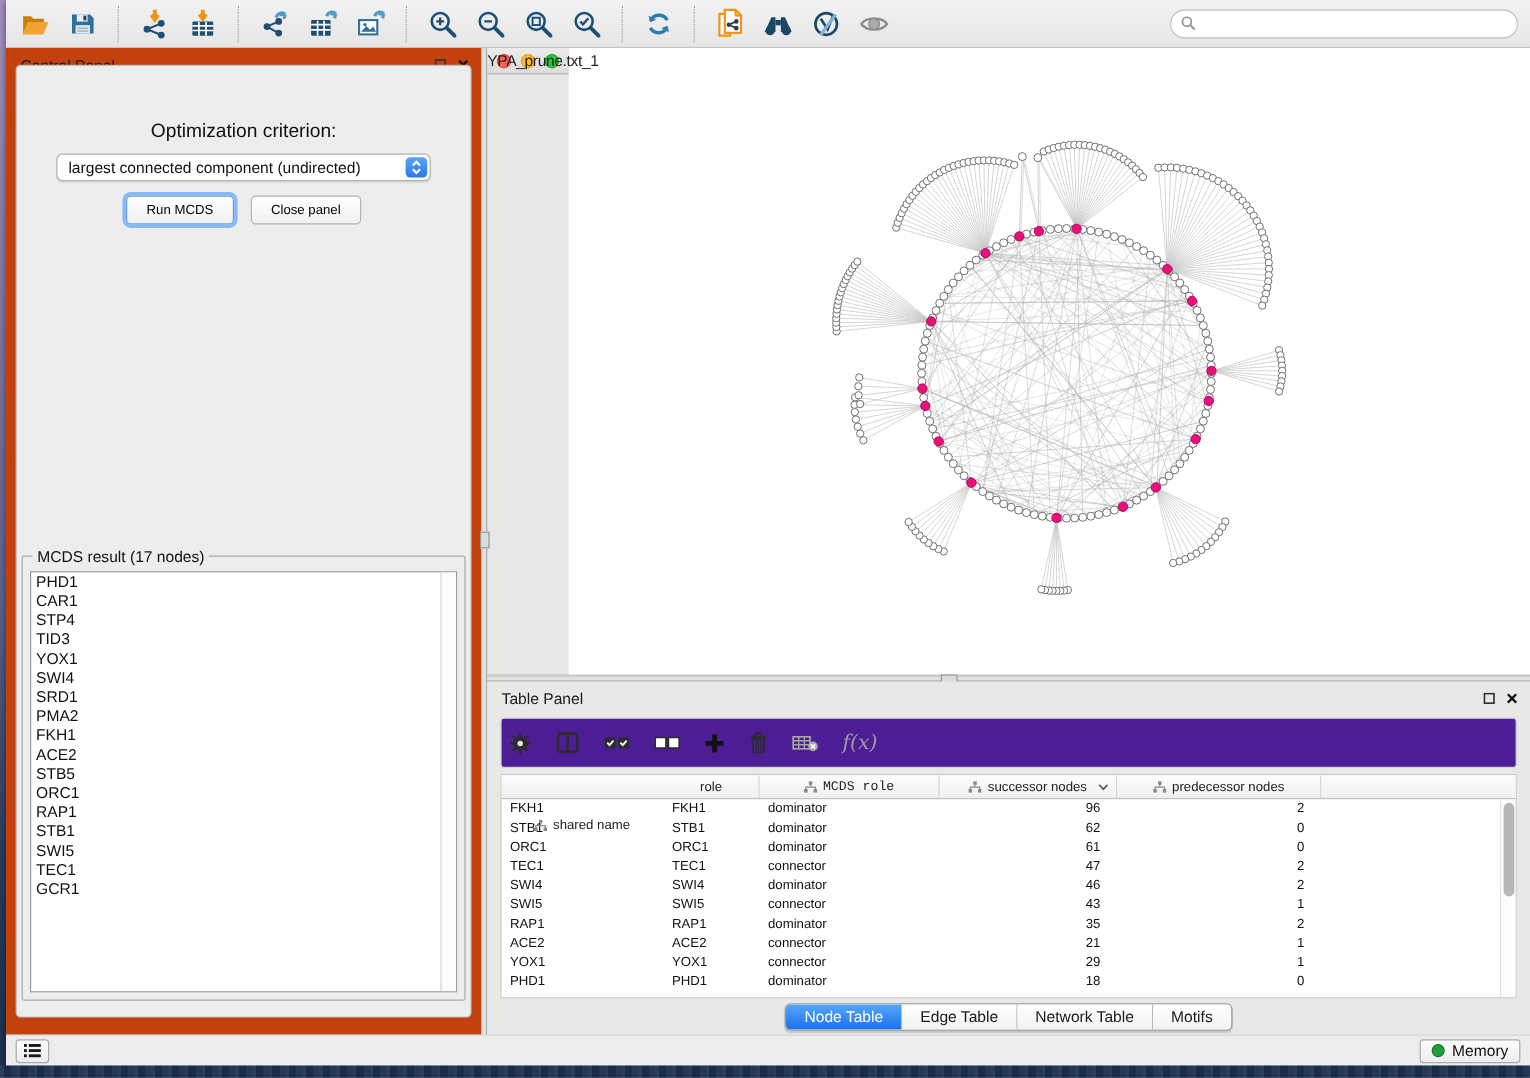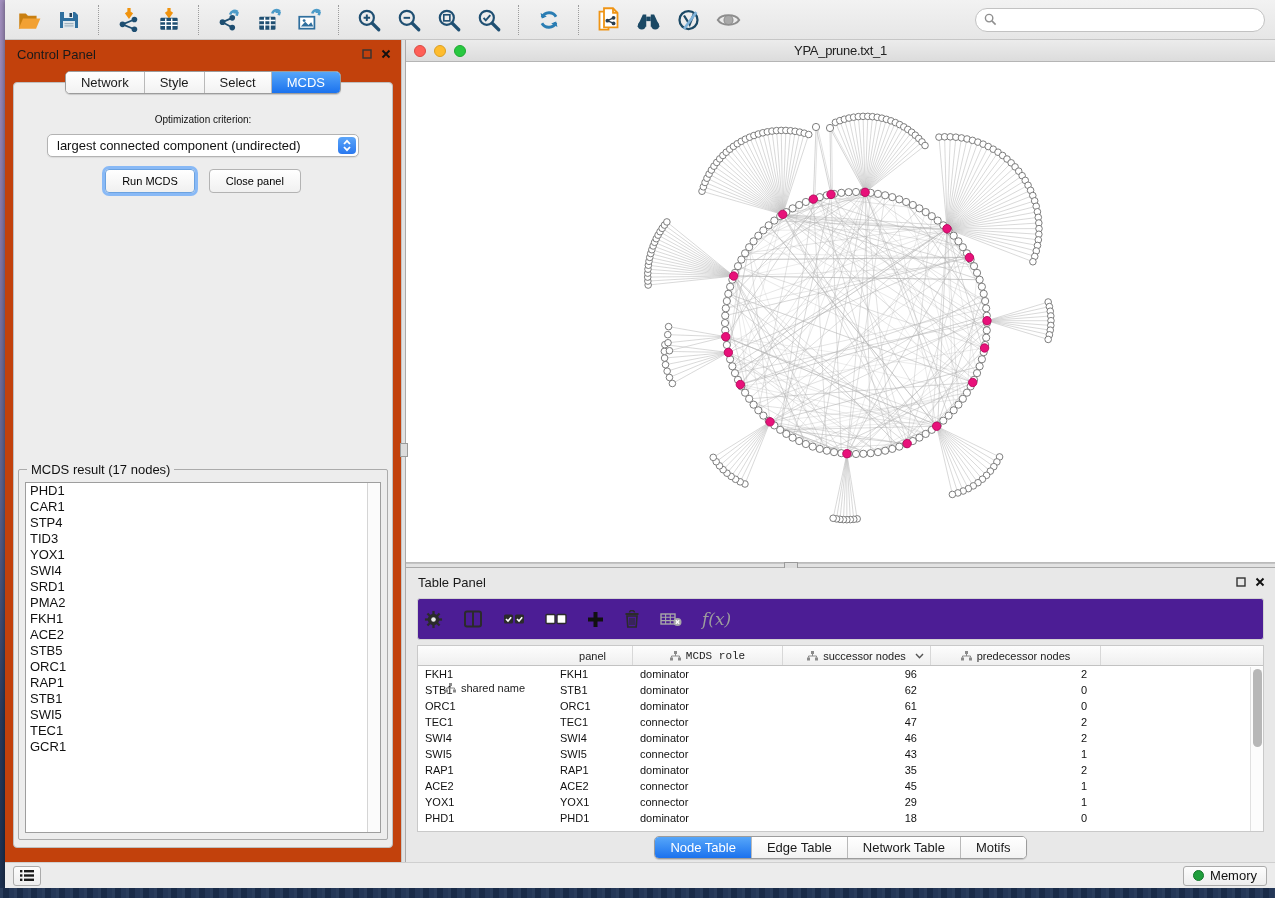--- a/index.html
+++ b/index.html
@@ -31,21 +31,21 @@
   .panel-titlebar { height:26px; display:flex; align-items:center; padding:2px 10px 0 12px; }
   .panel-title { font-size:13px; color:#1a1a1a; }
   .panel-btns { margin-left:auto; display:flex; gap:9px; align-items:center; }
   .cp-tabs { display:flex; justify-content:center; position:relative; z-index:2; margin-top:5px; }
   .seg-group { display:flex; border:1px solid #9c9c9c; border-radius:5px; overflow:hidden; background:#fff; box-shadow:0 1px 1px rgba(0,0,0,.15); }
   .seg-tab { padding:3px 15px; font-size:13px; background:linear-gradient(#fff,#f2f2f2); color:#1a1a1a; border-right:1px solid #b9b9b9; cursor:default; white-space:nowrap; }
   .seg-tab:last-child { border-right:none; }
   .seg-tab.selected { background:linear-gradient(#56a6f9,#1b72ee); color:#fff; }
   .cp-content { margin:-12px 8px 14px 8px; flex:1; background:#ededed; border:1px solid #bfbfbf; border-radius:4px;
     padding-top:30px; display:flex; flex-direction:column; align-items:center; }
-  .opt-label { font-size:10px; margin-top:1px; }
+  .opt-label { font-size:16px; margin-top:16px; }
   .combo { margin-top:9px; width:312px; height:23px; background:#fff; border:1px solid #b3b3b3; border-radius:5px;
     display:flex; align-items:center; padding-left:9px; position:relative; box-shadow:0 1px 1px rgba(0,0,0,.08); }
   .combo-text { font-size:13px; }
   .combo-stepper { position:absolute; right:2px; top:2px; width:18px; height:17px; border-radius:4px;
     background:linear-gradient(#5ba5f9,#2a78ef); display:flex; flex-direction:column; align-items:center; justify-content:center; }
   .btn-row { margin-top:12px; display:flex; gap:14px; }
   .aq-btn { background:linear-gradient(#fff,#f0f0f0); border:1px solid #b3b3b3; border-radius:4px;
     font-size:11px; padding:3px 16px; height:24px; font-family:"Liberation Sans",sans-serif; }
   .aq-btn.focused { box-shadow:0 0 0 3px rgba(82,156,250,.65); border-color:#6ba2e0; }
   .mcds-group { margin-top:276px; width:370px; position:relative; border:1px solid #ababab; border-radius:2px;
@@ -56,21 +56,21 @@
   .mcds-item { font-size:13px; line-height:16px; padding-left:4px; }
 
   
   .vsplit { width:5px; flex:0 0 5px; background:#e2e2e2; border-left:1px solid #c4c4c4; border-right:1px solid #a9a9a9; position:relative; }
   .vsplit .handle { position:absolute; top:403px; left:-2px; width:8px; height:14px; background:#dcdcdc; border:1px solid #9a9a9a; }
   .hsplit { height:5px; flex:0 0 5px; background:#e2e2e2; border-top:1px solid #c4c4c4; border-bottom:1px solid #a9a9a9; position:relative; }
   .hsplit .handle { position:absolute; left:378px; top:-2px; width:14px; height:8px; background:#dcdcdc; border:1px solid #9a9a9a; }
 
   
   .right-col { flex:1; display:flex; flex-direction:column; min-width:0; }
-  .net-window { flex:0 0 523px; display:flex; flex-direction:column; border-bottom:1px solid #bbb; }
+  .net-window { flex:0 0 523px; display:flex; border-bottom:1px solid #bbb; }
   .net-titlebar { height:22px; background:linear-gradient(#ececec,#dcdcdc); border-bottom:1px solid #b5b5b5;
     display:flex; align-items:center; padding:0 8px; position:relative; }
   .traffic { display:flex; gap:8px; }
   .light { width:12px; height:12px; border-radius:50%; }
   .net-title { position:absolute; left:0; right:0; text-align:center; font-size:13px; font-family:"Liberation Sans",sans-serif; font-stretch:condensed; letter-spacing:-.3px; color:#222; }
   .net-canvas { flex:1; background:#fff; }
 
   
   .table-panel { flex:1; background:#e8e8e8; display:flex; flex-direction:column; min-height:0; position:relative; }
   .tp-toolbar { margin:4px 11px 0 11px; height:42px; background:#4c1d95; border:1px solid #d2d2d2; border-radius:3px;
@@ -261,28 +261,20 @@
       <div class="panel-titlebar">
         <span class="panel-title">Control Panel</span>
         <span class="panel-btns">
           <svg width="10" height="10" viewBox="0 0 10 10">
                 <rect x="1" y="1" width="8" height="8" fill="none" stroke="#333" stroke-width="1.4"></rect>
               </svg>
           <svg width="10" height="10" viewBox="0 0 10 10">
                 <path d="M1.5 1.5 L8.5 8.5 M8.5 1.5 L1.5 8.5" stroke="#111" stroke-width="1.9"></path>
               </svg>
         </span>
-      </div>
-      <div class="cp-tabs">
-        <div class="seg-group" id="cp-tabs">
-              <div class="seg-tab">Network</div>
-              <div class="seg-tab">Style</div>
-              <div class="seg-tab">Select</div>
-              <div class="seg-tab selected">MCDS</div>
-            </div>
       </div>
       <div class="cp-content">
         <div class="opt-label">Optimization criterion:</div>
         <div class="combo">
           <span class="combo-text">largest connected component (undirected)</span>
           <span class="combo-stepper">
             <svg width="10" height="13" viewBox="0 0 10 13">
                   <path d="M2 5 L5 1.8 L8 5" fill="none" stroke="#fff" stroke-width="1.8"></path>
                   <path d="M2 8 L5 11.2 L8 8" fill="none" stroke="#fff" stroke-width="1.8"></path>
                 </svg>
@@ -1066,21 +1058,21 @@
                     <g fill="#8a8a8a">
                       <rect x="4" y="0" width="3" height="3"></rect>
                       <rect x="0" y="6.5" width="3" height="3"></rect>
                       <rect x="8" y="6.5" width="3" height="3"></rect>
                     </g>
                     <path d="M5.5 3 v2 M1.5 6.5 v-1.5 h8 v1.5" stroke="#8a8a8a" fill="none" stroke-width="1"></path>
                   </svg>
                   <span>shared name</span>
                 </div>
                 <div class="th" style="width: 80px; flex: 0 0 80px;">
-                  <span>panel</span>
+                  <span>role</span>
                 </div>
                 <div class="th" style="width: 150px; flex: 0 0 150px; font-family: Liberation Mono, monospace;">
                   <svg width="11" height="10" viewBox="0 0 11 10">
                     <g fill="#8a8a8a">
                       <rect x="4" y="0" width="3" height="3"></rect>
                       <rect x="0" y="6.5" width="3" height="3"></rect>
                       <rect x="8" y="6.5" width="3" height="3"></rect>
                     </g>
                     <path d="M5.5 3 v2 M1.5 6.5 v-1.5 h8 v1.5" stroke="#8a8a8a" fill="none" stroke-width="1"></path>
                   </svg>
@@ -1160,21 +1152,21 @@
                   <div class="td left" style="width: 135px; flex: 0 0 135px;">RAP1</div>
                   <div class="td left" style="width: 80px; flex: 0 0 80px;">RAP1</div>
                   <div class="td left" style="width: 150px; flex: 0 0 150px;">dominator</div>
                   <div class="td right" style="width: 148px; flex: 0 0 148px;">35</div>
                   <div class="td right" style="width: 170px; flex: 0 0 170px;">2</div>
                 </div>
                 <div class="tr">
                   <div class="td left" style="width: 135px; flex: 0 0 135px;">ACE2</div>
                   <div class="td left" style="width: 80px; flex: 0 0 80px;">ACE2</div>
                   <div class="td left" style="width: 150px; flex: 0 0 150px;">connector</div>
-                  <div class="td right" style="width: 148px; flex: 0 0 148px;">45</div>
+                  <div class="td right" style="width: 148px; flex: 0 0 148px;">21</div>
                   <div class="td right" style="width: 170px; flex: 0 0 170px;">1</div>
                 </div>
                 <div class="tr">
                   <div class="td left" style="width: 135px; flex: 0 0 135px;">YOX1</div>
                   <div class="td left" style="width: 80px; flex: 0 0 80px;">YOX1</div>
                   <div class="td left" style="width: 150px; flex: 0 0 150px;">connector</div>
                   <div class="td right" style="width: 148px; flex: 0 0 148px;">29</div>
                   <div class="td right" style="width: 170px; flex: 0 0 170px;">1</div>
                 </div>
                 <div class="tr">

